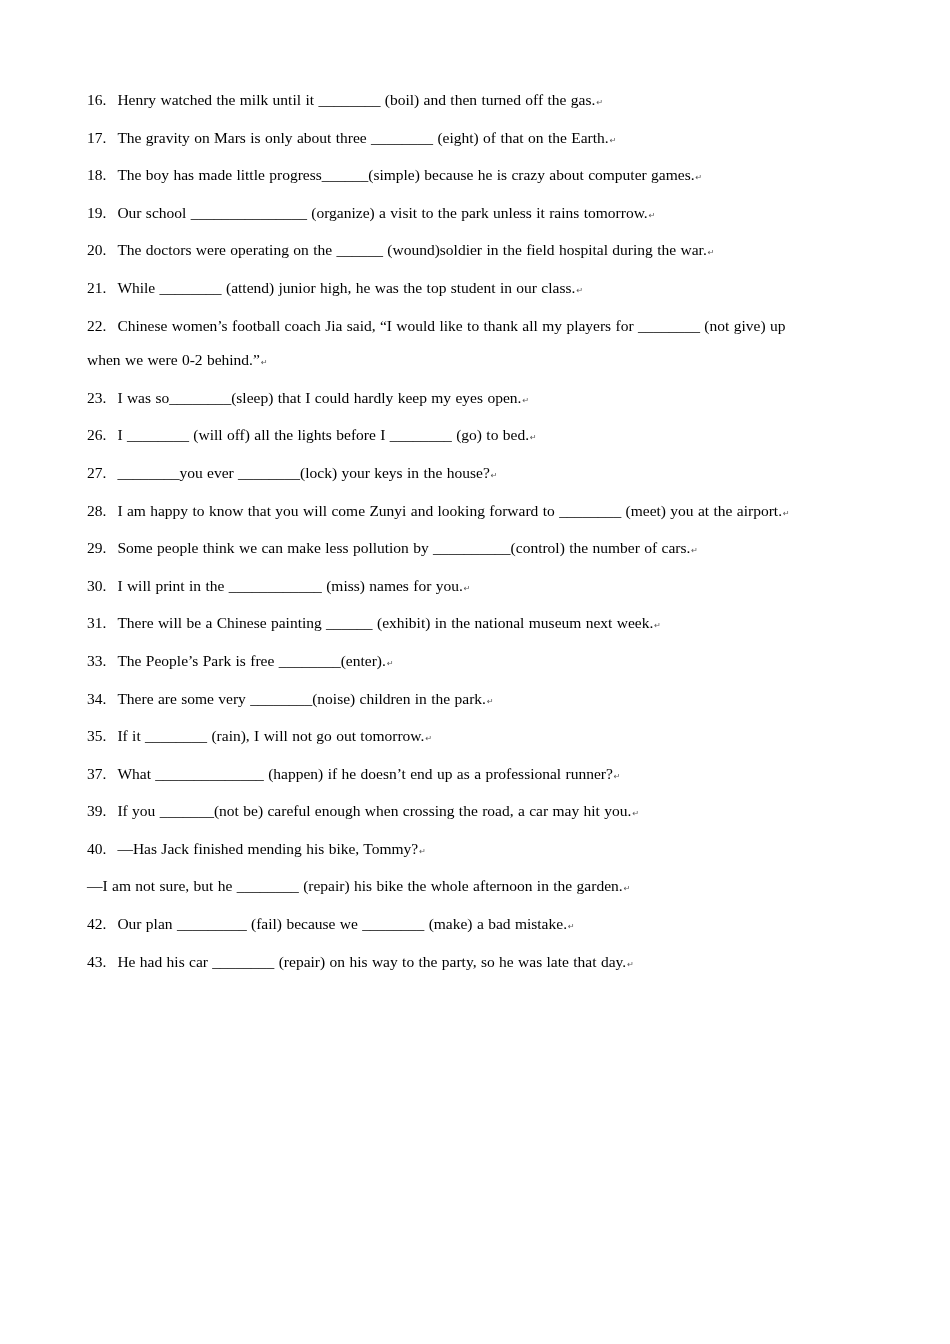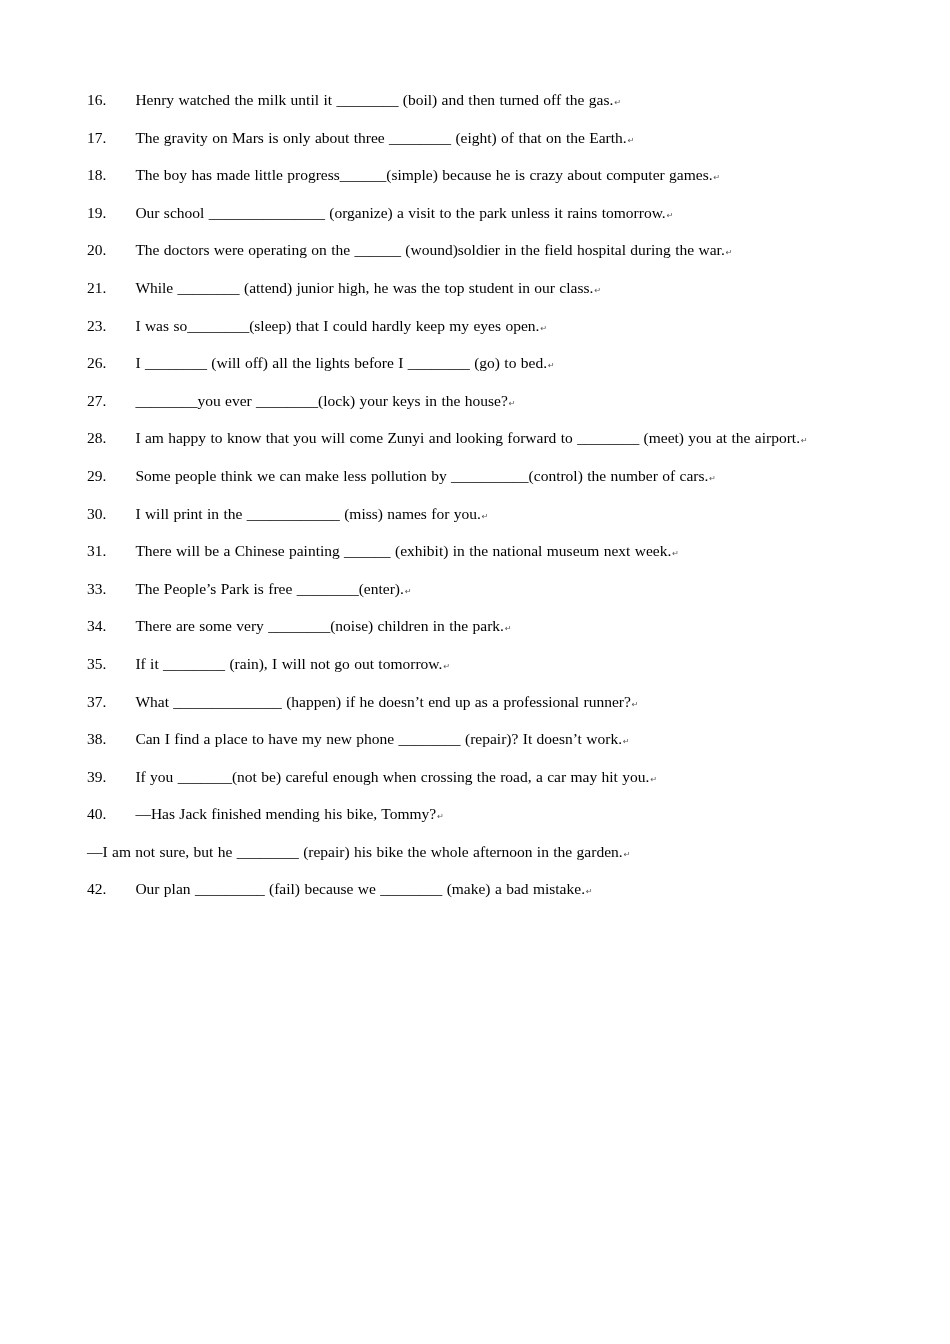--- a/index.html
+++ b/index.html
@@ -24,21 +24,21 @@
   p.item {
     margin: 0;
     padding: 0;
     font-size: 15.5px;
     line-height: 34.6px;
     white-space: normal;
     word-spacing: 0.5px;
   }
   .num {
     display: inline-block;
-    margin-right: 29px;
+    margin-right: 11px;
   }
   .it {
     font-style: italic;
   }
   .pmark {
     font-family: "DejaVu Sans", sans-serif;
     font-size: 8px;
     color: #555555;
     margin-left: 1px;
     vertical-align: baseline;
@@ -47,29 +47,30 @@
 </head>
 <body>
 
 <div class="worksheet">
     <p class="item"><span class="num">16.</span><span>Henry watched the milk until it ________ (boil) and then turned off the gas.</span><span class="pmark">↵</span></p>
     <p class="item"><span class="num">17.</span><span>The gravity on Mars is only about three ________ (eight) of that on the Earth.</span><span class="pmark">↵</span></p>
     <p class="item"><span class="num">18.</span><span>The boy has made little progress______(simple) because he is crazy about computer games.</span><span class="pmark">↵</span></p>
     <p class="item"><span class="num">19.</span><span>Our school _______________ (organize) a visit to the park unless it rains tomorrow.</span><span class="pmark">↵</span></p>
     <p class="item"><span class="num">20.</span><span>The doctors were operating on the ______ (wound)soldier in the field hospital during the war.</span><span class="pmark">↵</span></p>
     <p class="item"><span class="num">21.</span><span>While ________ (attend) junior high, he was the top student in our class.</span><span class="pmark">↵</span></p>
+    <p class="item"><span class="num">22.</span><span>Chinese women’s football coach Jia said, “I would like to thank all my players for ________ (not give) up</span><br><span>when we were 0-2 behind.”</span><span class="pmark">↵</span></p>
     <p class="item"><span class="num">23.</span><span>I was so________(sleep) that I could hardly keep my eyes open.</span><span class="pmark">↵</span></p>
     <p class="item"><span class="num">26.</span><span>I ________ (will off) all the lights before I ________ (go) to bed.</span><span class="pmark">↵</span></p>
     <p class="item"><span class="num">27.</span><span>________you ever ________(lock) your keys in the house?</span><span class="pmark">↵</span></p>
     <p class="item"><span class="num">28.</span><span>I am happy to know that you will come Zunyi and looking forward to ________ (meet) you at the airport.</span><span class="pmark">↵</span></p>
     <p class="item"><span class="num">29.</span><span>Some people think we can make less pollution by __________(control) the number of cars.</span><span class="pmark">↵</span></p>
     <p class="item"><span class="num">30.</span><span>I will print in the ____________ (miss) names for you.</span><span class="pmark">↵</span></p>
     <p class="item"><span class="num">31.</span><span>There will be a Chinese painting ______ (exhibit) in the national museum next week.</span><span class="pmark">↵</span></p>
     <p class="item"><span class="num">33.</span><span>The People’s Park is free ________(enter).</span><span class="pmark">↵</span></p>
     <p class="item"><span class="num">34.</span><span>There are some very ________(noise) children in the park.</span><span class="pmark">↵</span></p>
     <p class="item"><span class="num">35.</span><span>If it ________ (rain), I will not go out tomorrow.</span><span class="pmark">↵</span></p>
     <p class="item"><span class="num">37.</span><span>What ______________ (happen) if he doesn’t end up as a professional runner?</span><span class="pmark">↵</span></p>
-    <p class="item"><span class="num">38.</span><span>Can I find a place to have my new phone ________ (repair)? It doesn’t work.</span><span class="pmark">↵</span></p>
     <p class="item"><span class="num">39.</span><span>If you _______(not be) careful enough when crossing the road, a car may hit you.</span><span class="pmark">↵</span></p>
     <p class="item"><span class="num">40.</span><span>—Has Jack finished mending his bike, Tommy?</span><span class="pmark">↵</span></p>
     <p class="item"><span>—I am not sure, but he ________ (repair) his bike the whole afternoon in the garden.</span><span class="pmark">↵</span></p>
     <p class="item"><span class="num">42.</span><span>Our plan _________ (fail) because we ________ (make) a bad mistake.</span><span class="pmark">↵</span></p>
+    <p class="item"><span class="num">43.</span><span>He had his car ________ (repair) on his way to the party, so he was late that day.</span><span class="pmark">↵</span></p>
   </div>
 
 </body></html>

